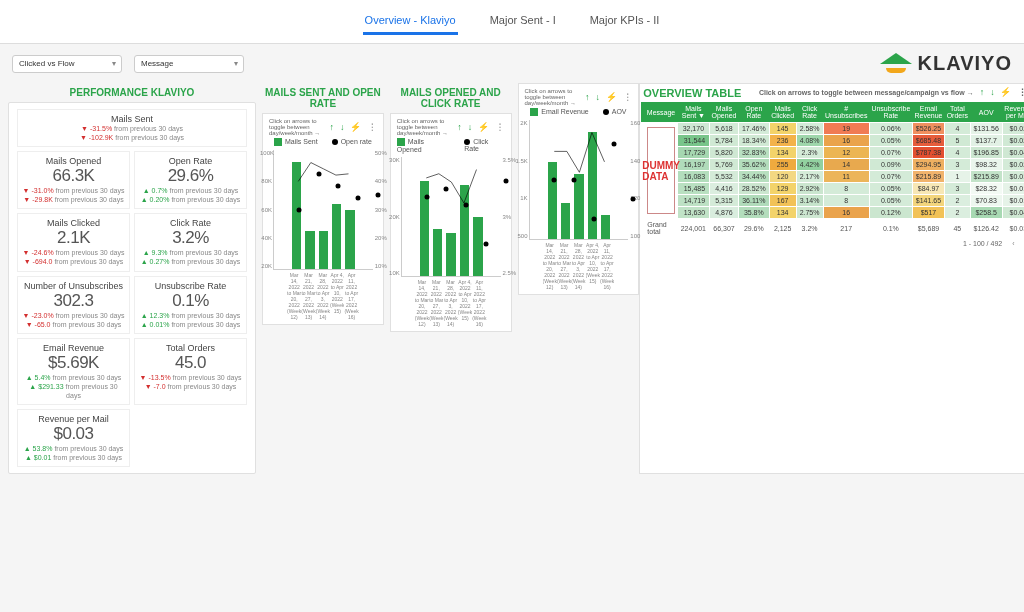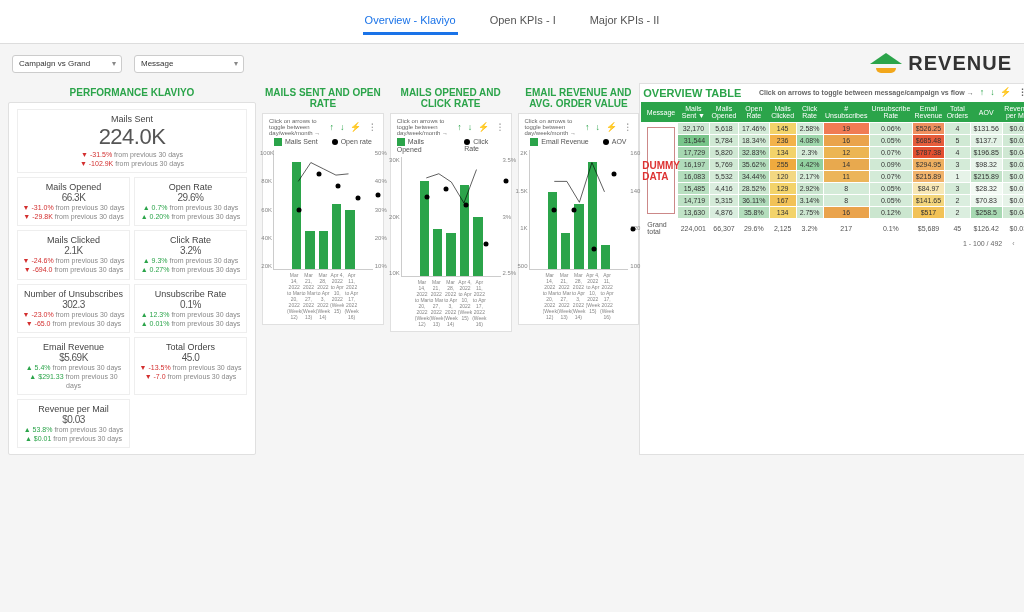--- a/index.html
+++ b/index.html
@@ -15,21 +15,21 @@
 .logo-icon{width:32px;height:22px;position:relative}
 .logo-icon .diamond{width:0;height:0;border-left:16px solid transparent;border-right:16px solid transparent;border-bottom:11px solid #2ba44a;position:absolute;top:0}
 .logo-icon .arc{width:20px;height:5px;border-radius:0 0 10px 10px;background:#f2a71b;position:absolute;bottom:2px;left:6px}
 .main{display:grid;grid-template-columns:248px 1fr;gap:6px;padding:0 8px 8px}
 .panel{background:#fff;border:1px solid #e0e0e0;border-radius:2px}
 .section-title{color:#2ba44a;font-weight:700;font-size:10px;text-align:center;padding:4px 0}
 .perf{padding:6px 8px;display:grid;grid-template-columns:1fr 1fr;gap:4px}
 .metric{border:1px solid #eee;padding:4px;text-align:center}
 .metric.full{grid-column:1/3}
 .metric .label{font-size:9px;color:#444}
-.metric .value{font-size:10px;color:#555;font-weight:400;letter-spacing:-0.5px}
+.metric .value{font-size:17px;color:#555;font-weight:400;letter-spacing:-0.5px}
 .metric.full .value{font-size:22px}
 .delta{font-size:7px;color:#888;line-height:1.3}
 .delta .up::before{content:"▲ ";color:#2ba44a}
 .delta .down::before{content:"▼ ";color:#d32f2f}
 .delta .up{color:#2ba44a}
 .delta .down{color:#d32f2f}
 .charts-row{display:grid;grid-template-columns:repeat(3,1fr);gap:6px}
 .chart-card{background:#fff;border:1px solid #e0e0e0;padding:4px 6px;position:relative}
 .chart-hdr{display:flex;justify-content:flex-end;align-items:center;gap:6px;font-size:7px;color:#666}
 .chart-hdr .hint{margin-right:auto;font-size:6px}
@@ -56,43 +56,42 @@
 .dummy{position:absolute;border:1px solid #c88;left:6px;right:2px;top:4px;bottom:4px;display:flex;align-items:center;justify-content:center;color:#d33;font-weight:700;font-size:10px;background:#fff}
 .gt td{font-weight:400;color:#555;background:#fff!important}
 .pager{display:flex;justify-content:flex-end;align-items:center;gap:10px;font-size:7px;color:#666;padding:2px 8px}
 .pager .pg{cursor:pointer;color:#888}
 </style>
 </head>
 <body>
 
 <div class="tabs">
   <div class="tab active">Overview - Klaviyo</div>
-  <div class="tab">Open KPIs - I</div>
+  <div class="tab">Major Sent - I</div>
   <div class="tab">Major KPIs - II</div>
 </div>
 
 <div class="top-row">
-  <div class="dd">Campaign vs Grand</div>
+  <div class="dd">Clicked vs Flow</div>
   <div class="dd">Message</div>
   <div class="logo">
     <div class="logo-icon">
         <div class="diamond"></div>
         <div class="arc"></div>
       </div>
-    <span>REVENUE</span>
+    <span>KLAVIYO</span>
   </div>
 </div>
 
 <div class="main">
   <div>
     <div class="section-title">PERFORMANCE KLAVIYO</div>
     <div class="panel perf" id="perf-grid">
         <div class="metric full">
           <div class="label">Mails Sent</div>
-          <div class="value">224.0K</div>
           <div class="delta"><span class="down">-31.5%</span> from previous 30 days</div>
           <div class="delta"><span class="down">-102.9K</span> from previous 30 days</div>
         </div>
         <div class="metric">
           <div class="label">Mails Opened</div>
           <div class="value">66.3K</div>
           <div class="delta"><span class="down">-31.0%</span> from previous 30 days</div>
           <div class="delta"><span class="down">-29.8K</span> from previous 30 days</div>
         </div>
         <div class="metric">
@@ -242,21 +241,20 @@
             <div class="xaxis">
               <span style="flex:1;text-align:center;overflow:hidden">Mar 14, 2022 to Mar 20, 2022 (Week 12)</span>
               <span style="flex:1;text-align:center;overflow:hidden">Mar 21, 2022 to Mar 27, 2022 (Week 13)</span>
               <span style="flex:1;text-align:center;overflow:hidden">Mar 28, 2022 to Apr 3, 2022 (Week 14)</span>
               <span style="flex:1;text-align:center;overflow:hidden">Apr 4, 2022 to Apr 10, 2022 (Week 15)</span>
               <span style="flex:1;text-align:center;overflow:hidden">Apr 11, 2022 to Apr 17, 2022 (Week 16)</span>
             </div>
           </div>
         </div>
         <div>
-          <div class="section-title">EMAIL REVENUE AND AVG. ORDER VALUE</div>
           <div class="chart-card">
             <div class="chart-hdr">
               <span class="hint">Click on arrows to toggle between day/week/month →</span>
               <span class="ctrl">↑</span>
               <span class="ctrl">↓</span>
               <span class="ctrl">⚡</span>
               <span class="ctrl" style="color:#666">⋮</span>
             </div>
             <div class="legend">
               <span><span class="sw"></span>Email Revenue</span>

